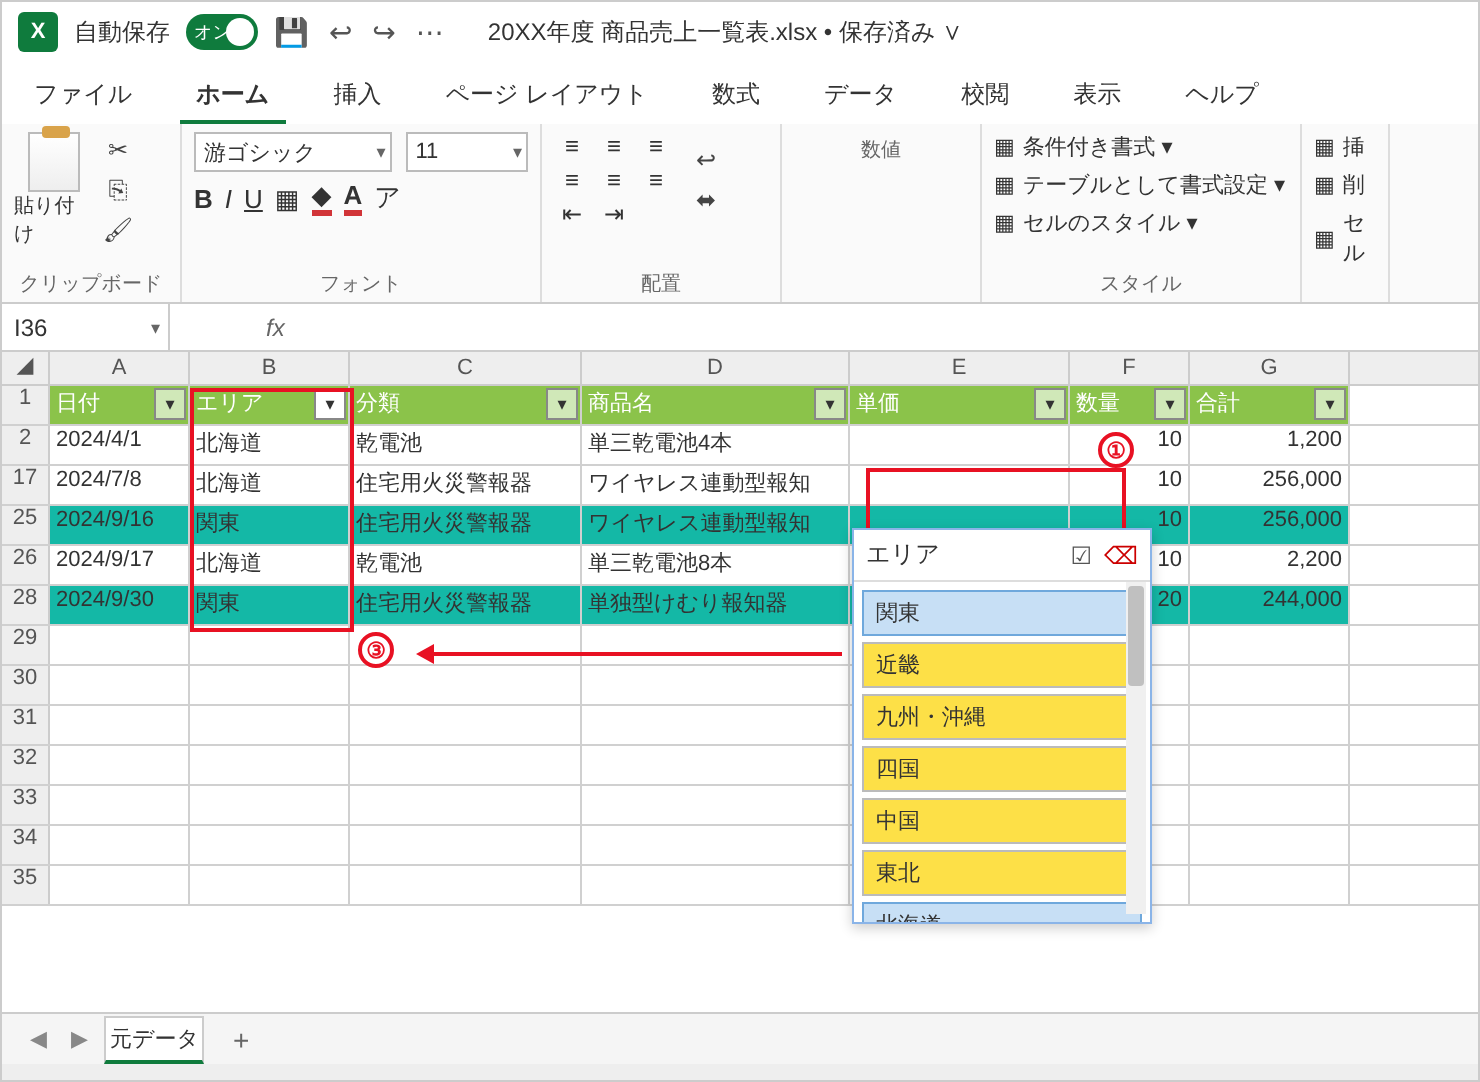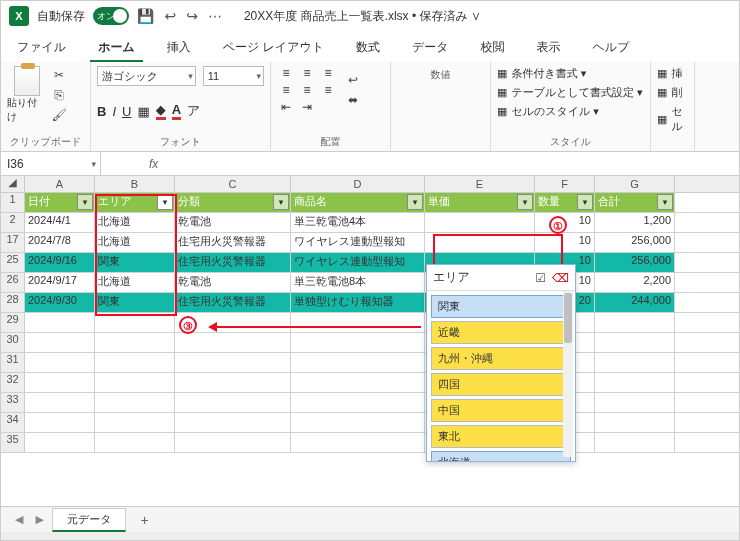--- a/index.html
+++ b/index.html
@@ -17,33 +17,33 @@
 .menubar .active{border-bottom:2px solid #0f7b3d;font-weight:bold}
 .ribbon{display:flex;border-bottom:1px solid #ccc;background:#fafafa;height:90px}
 .rgroup{border-right:1px solid #ddd;padding:4px 6px 2px;display:flex;flex-direction:column;justify-content:space-between}
 .rgroup .label{font-size:10px;color:#666;text-align:center;padding-top:2px}
 .clip{display:flex;gap:4px}
 .paste{display:flex;flex-direction:column;align-items:center;justify-content:center;width:40px}
 .paste-icon{width:26px;height:30px;border:1px solid #bbb;background:linear-gradient(#fff,#eee);position:relative}
 .paste-icon::before{content:"";position:absolute;top:-4px;left:6px;width:14px;height:6px;background:#d9a34a;border-radius:2px}
 .smallcol{display:flex;flex-direction:column;gap:4px;justify-content:center}
 .ico{width:16px;height:16px;display:inline-flex;align-items:center;justify-content:center;font-size:12px;color:#444}
-.font-top{display:flex;gap:7px;align-items:flex-start;margin-bottom:16px}
+.font-top{display:flex;gap:7px;align-items:flex-start;margin-bottom:4px}
 .combo{border:1px solid #bbb;background:#fff;height:20px;font-size:11px;padding:0 14px 0 4px;position:relative;display:inline-flex;align-items:center}
 .combo::after{content:"▾";position:absolute;right:2px;font-size:9px;color:#666}
 .font-row{display:flex;gap:6px;align-items:center}
 .font-row span{font-size:13px}
 .underline-red{border-bottom:3px solid #d13438;padding-bottom:0}
 .align-grid{display:grid;grid-template-columns:repeat(3,18px);gap:3px}
 .align-grid span{font-size:12px;text-align:center}
 .num-col{display:flex;flex-direction:column;gap:3px}
 .styles-col{display:flex;flex-direction:column;gap:4px;font-size:11px}
 .styles-col div{display:flex;align-items:center;gap:4px}
 .namebox-row{display:flex;align-items:center;border-bottom:1px solid #ccc;height:24px}
-.namebox{width:100px;border-right:1px solid #ccc;padding:0 18px 0 6px;height:100%;display:flex;align-items:center;position:relative}
+.namebox{width:84px;border-right:1px solid #ccc;padding:0 18px 0 6px;height:100%;display:flex;align-items:center;position:relative}
 .namebox::after{content:"▾";position:absolute;right:4px;font-size:9px;color:#666}
 .fx{padding:0 8px;color:#666;font-style:italic}
 .sheet{position:relative}
 .colhdr{display:flex;background:#eee;border-bottom:1px solid #ccc}
 .rh{width:24px;border-right:1px solid #ccc;text-align:center;font-size:11px;color:#555;background:#eee}
 .ch{border-right:1px solid #ccc;text-align:center;font-size:11px;color:#555;padding:2px 0}
 .cA{width:70px}.cB{width:80px}.cC{width:116px}.cD{width:134px}.cE{width:110px}.cF{width:60px}.cG{width:80px}
 .row{display:flex;border-bottom:1px solid #d0d0d0;height:20px}
 .row .cell{border-right:1px solid #d0d0d0;padding:1px 3px;font-size:11px;overflow:hidden;white-space:nowrap}
 .hdr-row .cell{background:#8bc34a;color:#fff;position:relative;font-weight:normal}
@@ -58,21 +58,21 @@
 .slicer{position:absolute;left:425px;top:263px;width:150px;background:#fff;border:1px solid #8ab4e8;box-shadow:0 2px 6px rgba(0,0,0,.2)}
 .slicer-hdr{display:flex;justify-content:space-between;align-items:center;padding:4px 6px;font-size:12px;border-bottom:1px solid #ddd}
 .slicer-hdr .tools{display:flex;gap:6px;font-size:12px;color:#555}
 .slicer-body{padding:4px;max-height:170px;overflow:hidden}
 .slicer-item{border:1px solid #bbb;padding:3px 6px;margin-bottom:3px;font-size:11px;background:#fde047}
 .slicer-item.sel{background:#c7dff5;border-color:#6fa8dc}
 .slicer-scroll{position:absolute;right:2px;top:26px;width:10px;bottom:4px;background:#f0f0f0}
 .slicer-scroll::before{content:"";position:absolute;top:2px;left:1px;width:8px;height:50px;background:#c0c0c0;border-radius:2px}
 .tabs{position:absolute;bottom:8px;left:0;right:0;display:flex;align-items:center;border-top:1px solid #ccc;height:26px;padding-left:10px;gap:4px;background:#f5f5f5}
 .tabs .nav{color:#888;font-size:11px;padding:0 4px}
-.tabs .tab{background:#fff;border:1px solid #ccc;border-bottom:2px solid #0f7b3d;padding:3px 14px;font-size:11px}
+.tabs .tab{background:#fff;border:1px solid #ccc;border-bottom:2px solid #0f7b3d;padding:3px 2px;font-size:11px}
 .tabs .plus{padding:0 10px;font-size:14px;color:#666}
 .hscroll{position:absolute;bottom:0;left:0;right:0;height:8px;background:#eee}
 </style>
 </head>
 <body>
 
 <div class="titlebar">
   <div class="xicon">X</div>
   <span class="autosave-label">自動保存</span>
   <div class="toggle">オン</div>

